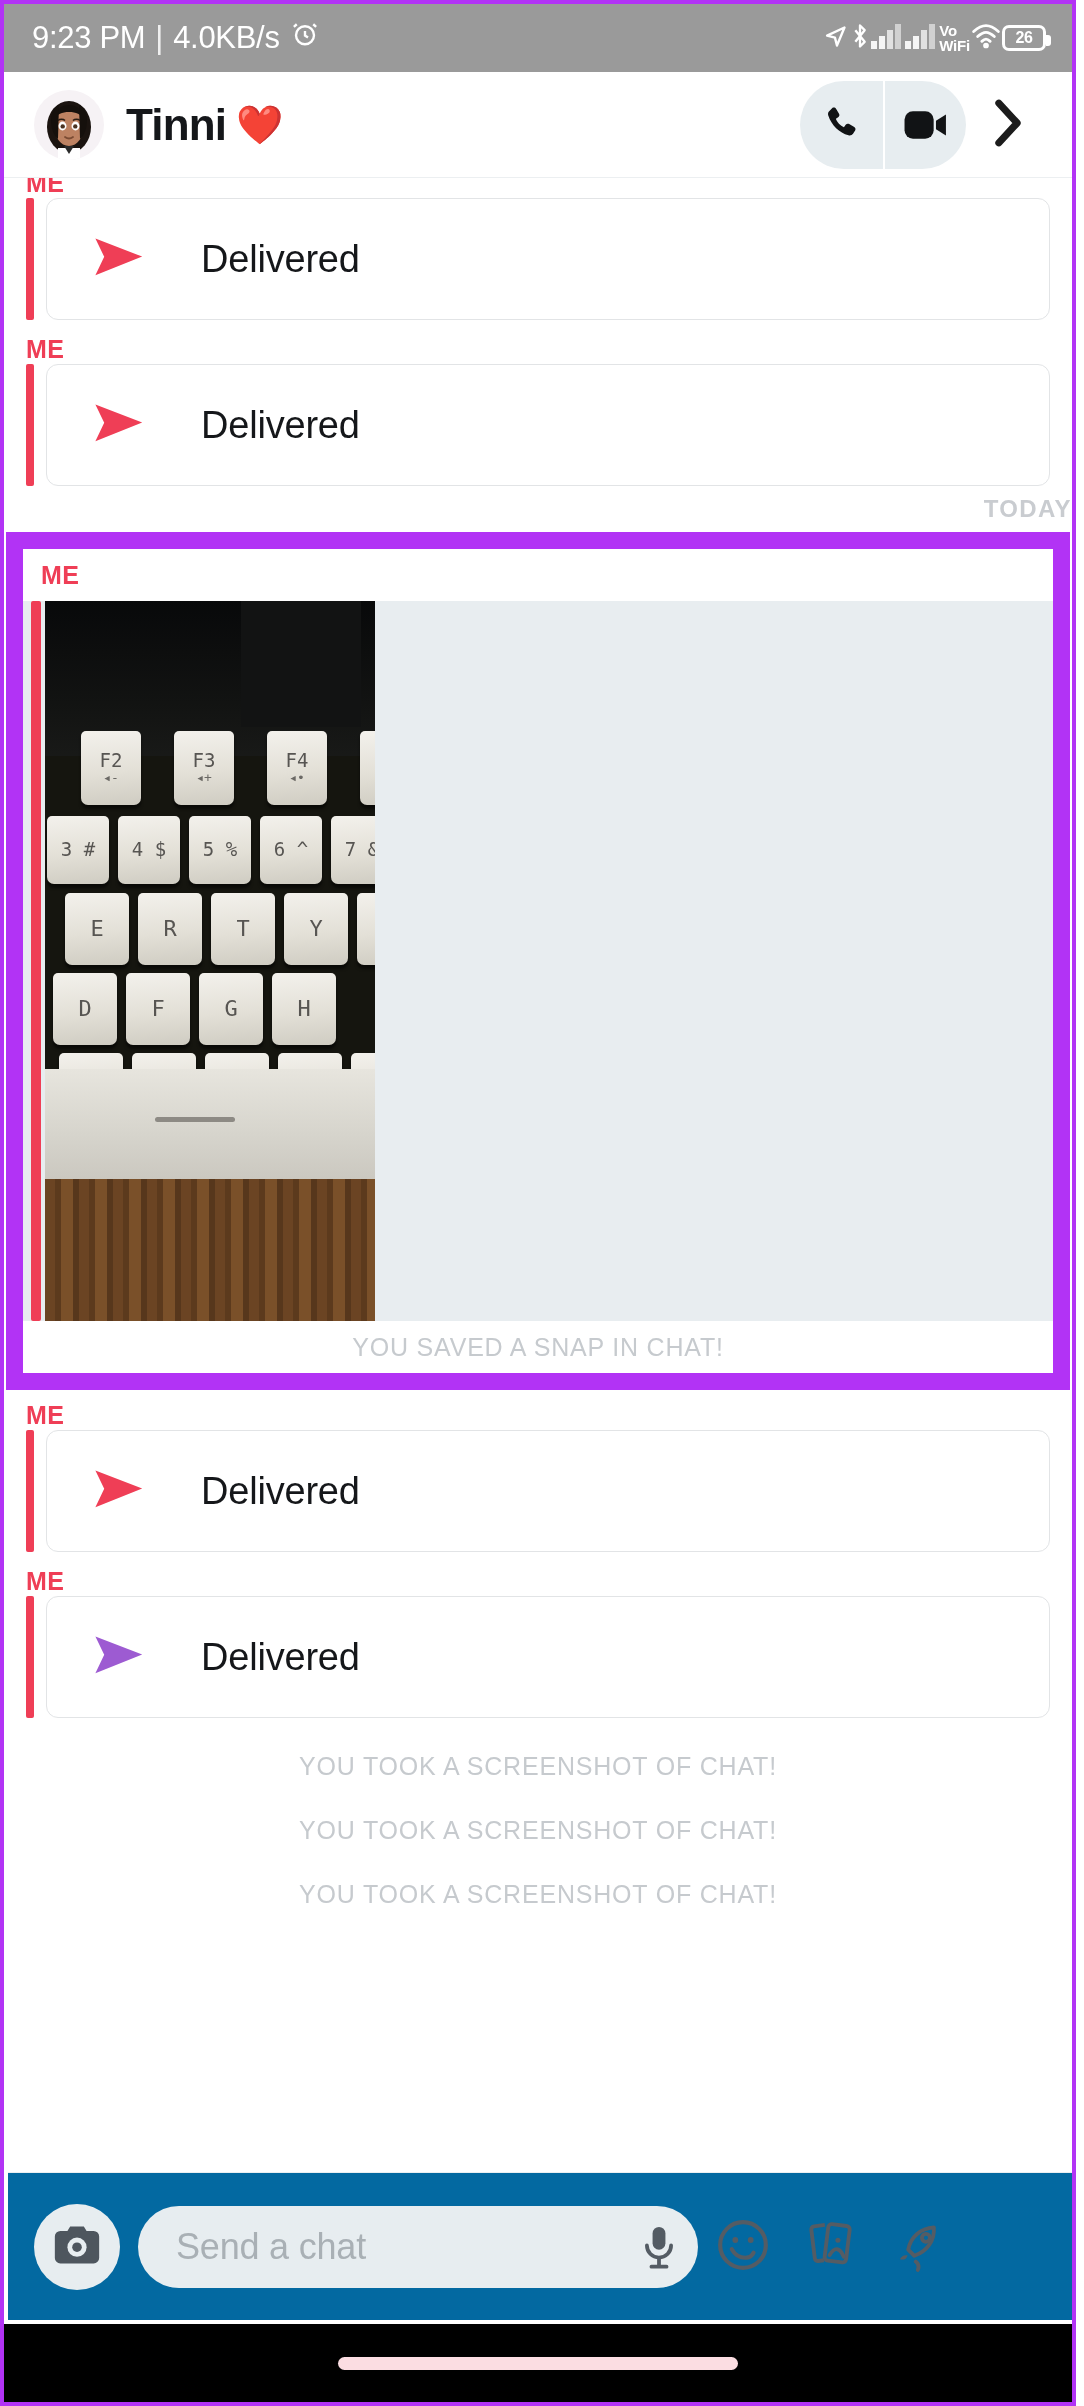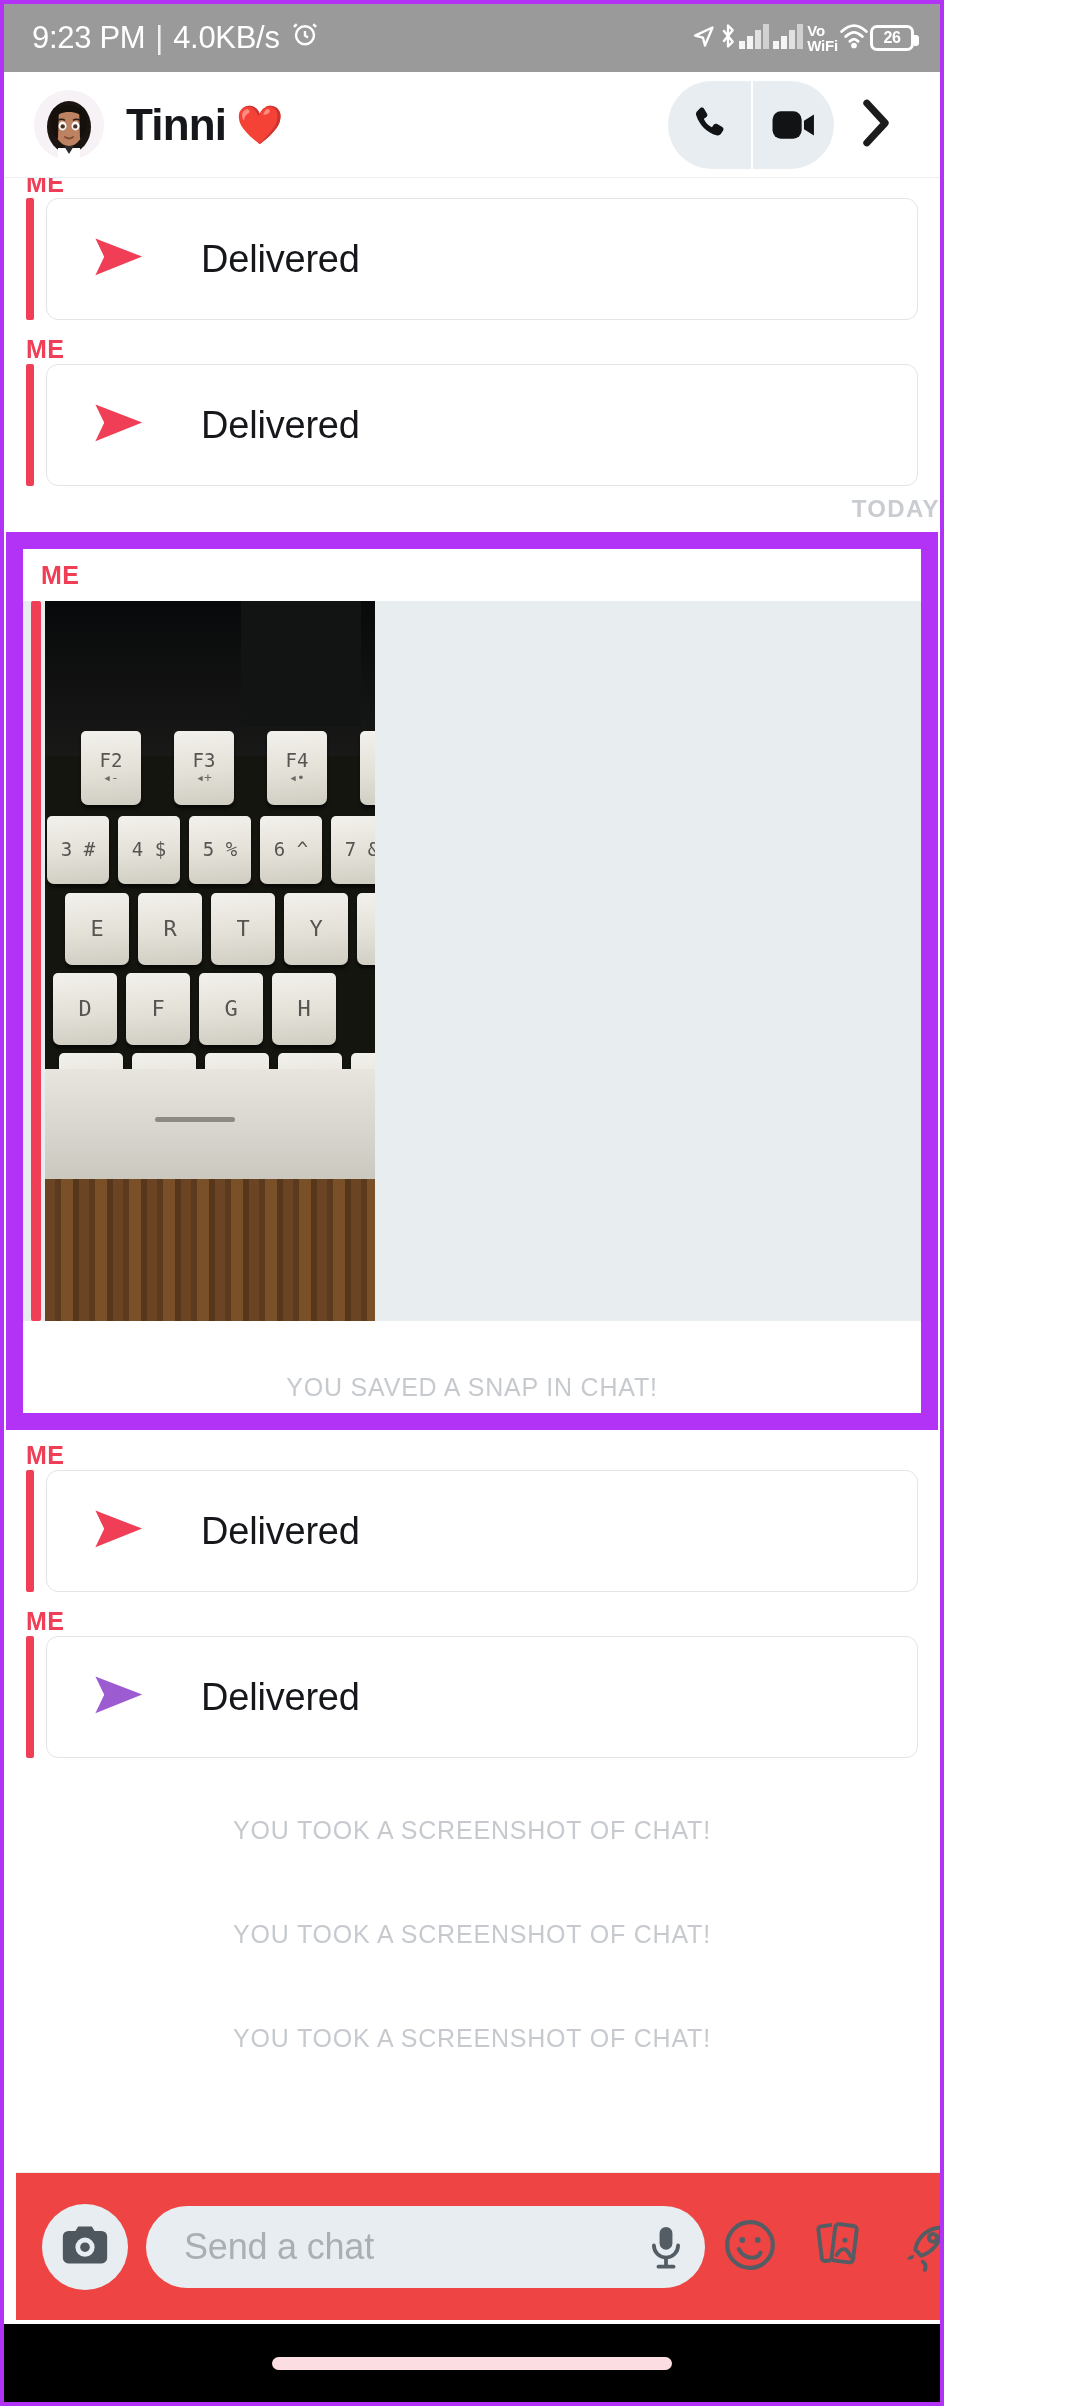--- a/index.html
+++ b/index.html
@@ -7,21 +7,21 @@
     width: 1084px;
     height: 2406px;
     background: #ffffff;
     font-family: "Liberation Sans", sans-serif;
     overflow: hidden;
   }
 
   
   .screen {
     position: relative;
-    width: 944px;
+    width: 1076px;
     height: 2406px;
     border: 4px solid #b233f5;
     background: #ffffff;
     overflow: hidden;
   }
 
   
   .status-bar {
     height: 68px;
     background: #9a9a9a;
@@ -200,21 +200,20 @@
   }
   .snap-fill { flex: 1 1 auto; background: #e8edf0; }
   .system-note {
     text-align: center;
     font-size: 25px;
     font-weight: 500;
     letter-spacing: .8px;
     color: #c6cace;
     background: #ffffff;
     line-height: 52px;
-    margin-top: 40px;
   }
   .system-note.plain { background: transparent; line-height: 64px; }
 
   
   .kb-dark-top {
     position: absolute; left: 0; top: 0; width: 100%; height: 170px;
     background: linear-gradient(180deg,#08090a 0%,#121312 60%,#1a1b19 100%);
   }
   .kb-monitor {
     position: absolute; right: 14px; top: 0; width: 120px; height: 126px;
@@ -261,23 +260,23 @@
   .kr-q   { left: 20px; top: 292px; }
   .kr-q .key { width: 64px; height: 72px; font-size: 22px; }
   .kr-a   { left: 8px;  top: 372px; }
   .kr-a .key { width: 64px; height: 72px; font-size: 22px; }
   .kr-z   { left: 14px; top: 452px; }
   .kr-z .key { width: 64px; height: 70px; font-size: 22px; }
 
   
   .input-bar {
     position: absolute;
-    left: 12px; right: 0; bottom: 82px;
+    left: 4px; right: 0; bottom: 82px;
     height: 148px;
-    background: #ef4444;
+    background: #0369a1;
     border-top: 1px solid #eceff1;
     display: flex;
     align-items: center;
     padding: 0 28px 0 26px;
     gap: 18px;
   }
   .camera-btn {
     width: 86px; height: 86px;
     border-radius: 50%;
     background: #e7edf0;

